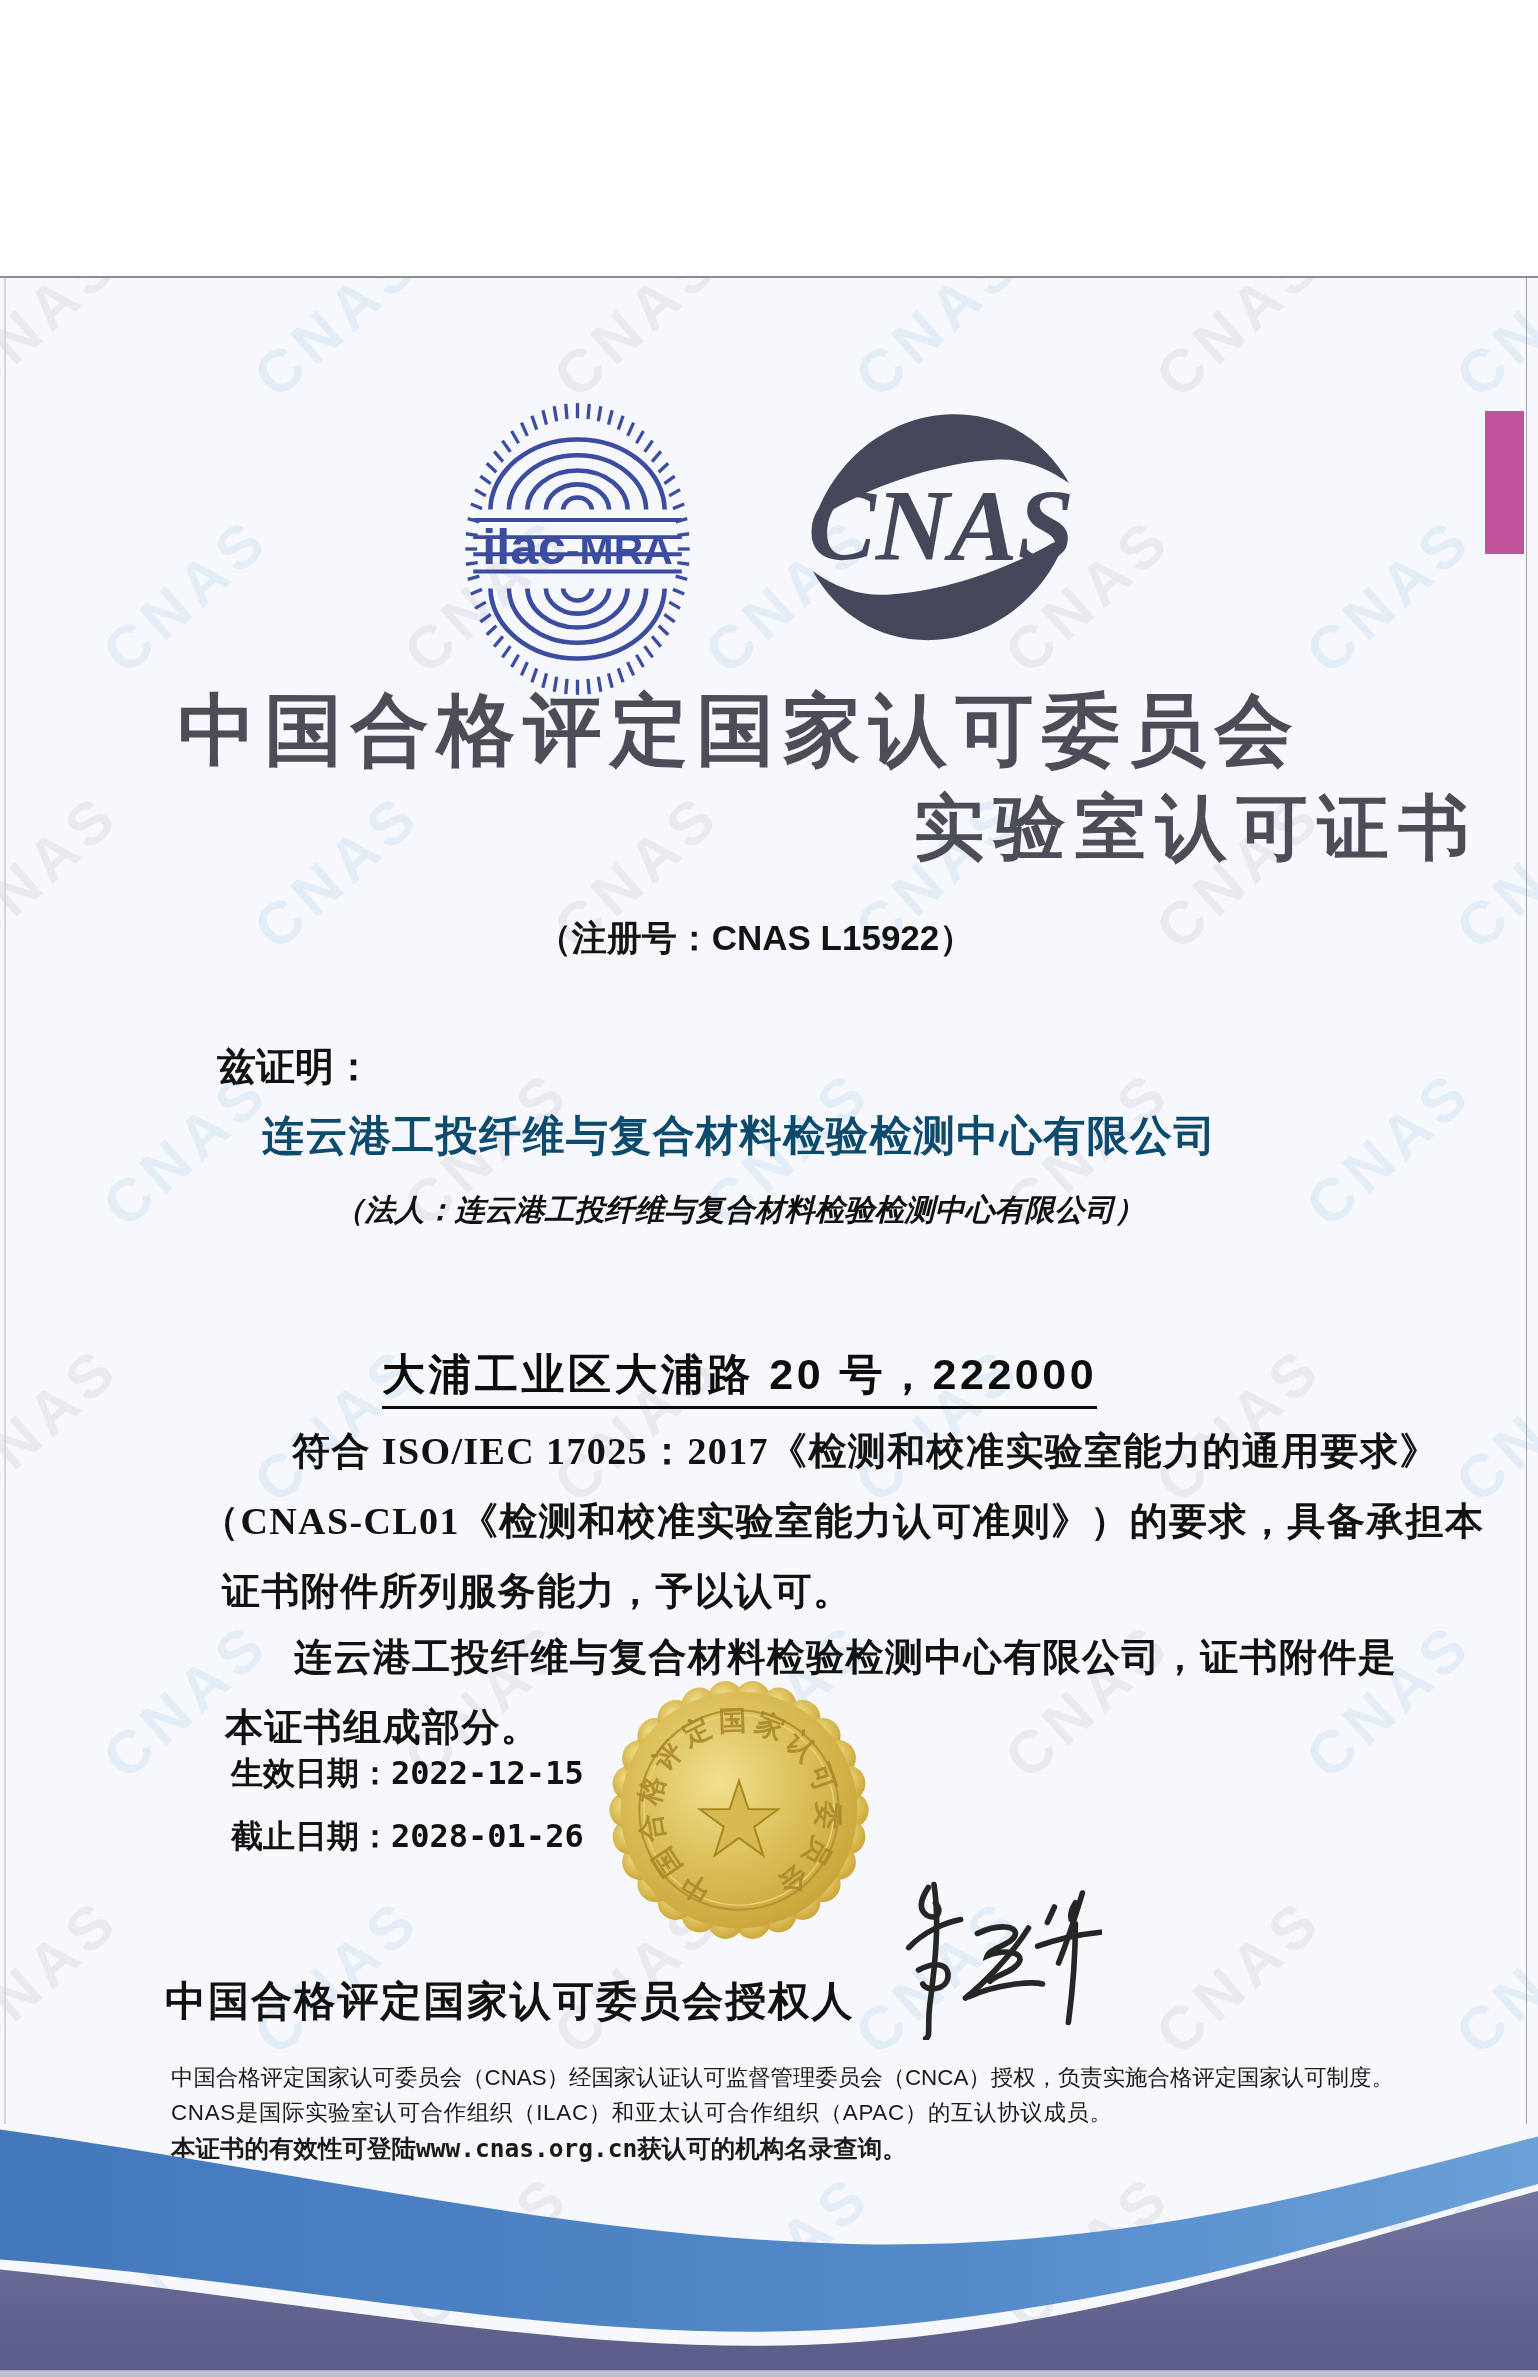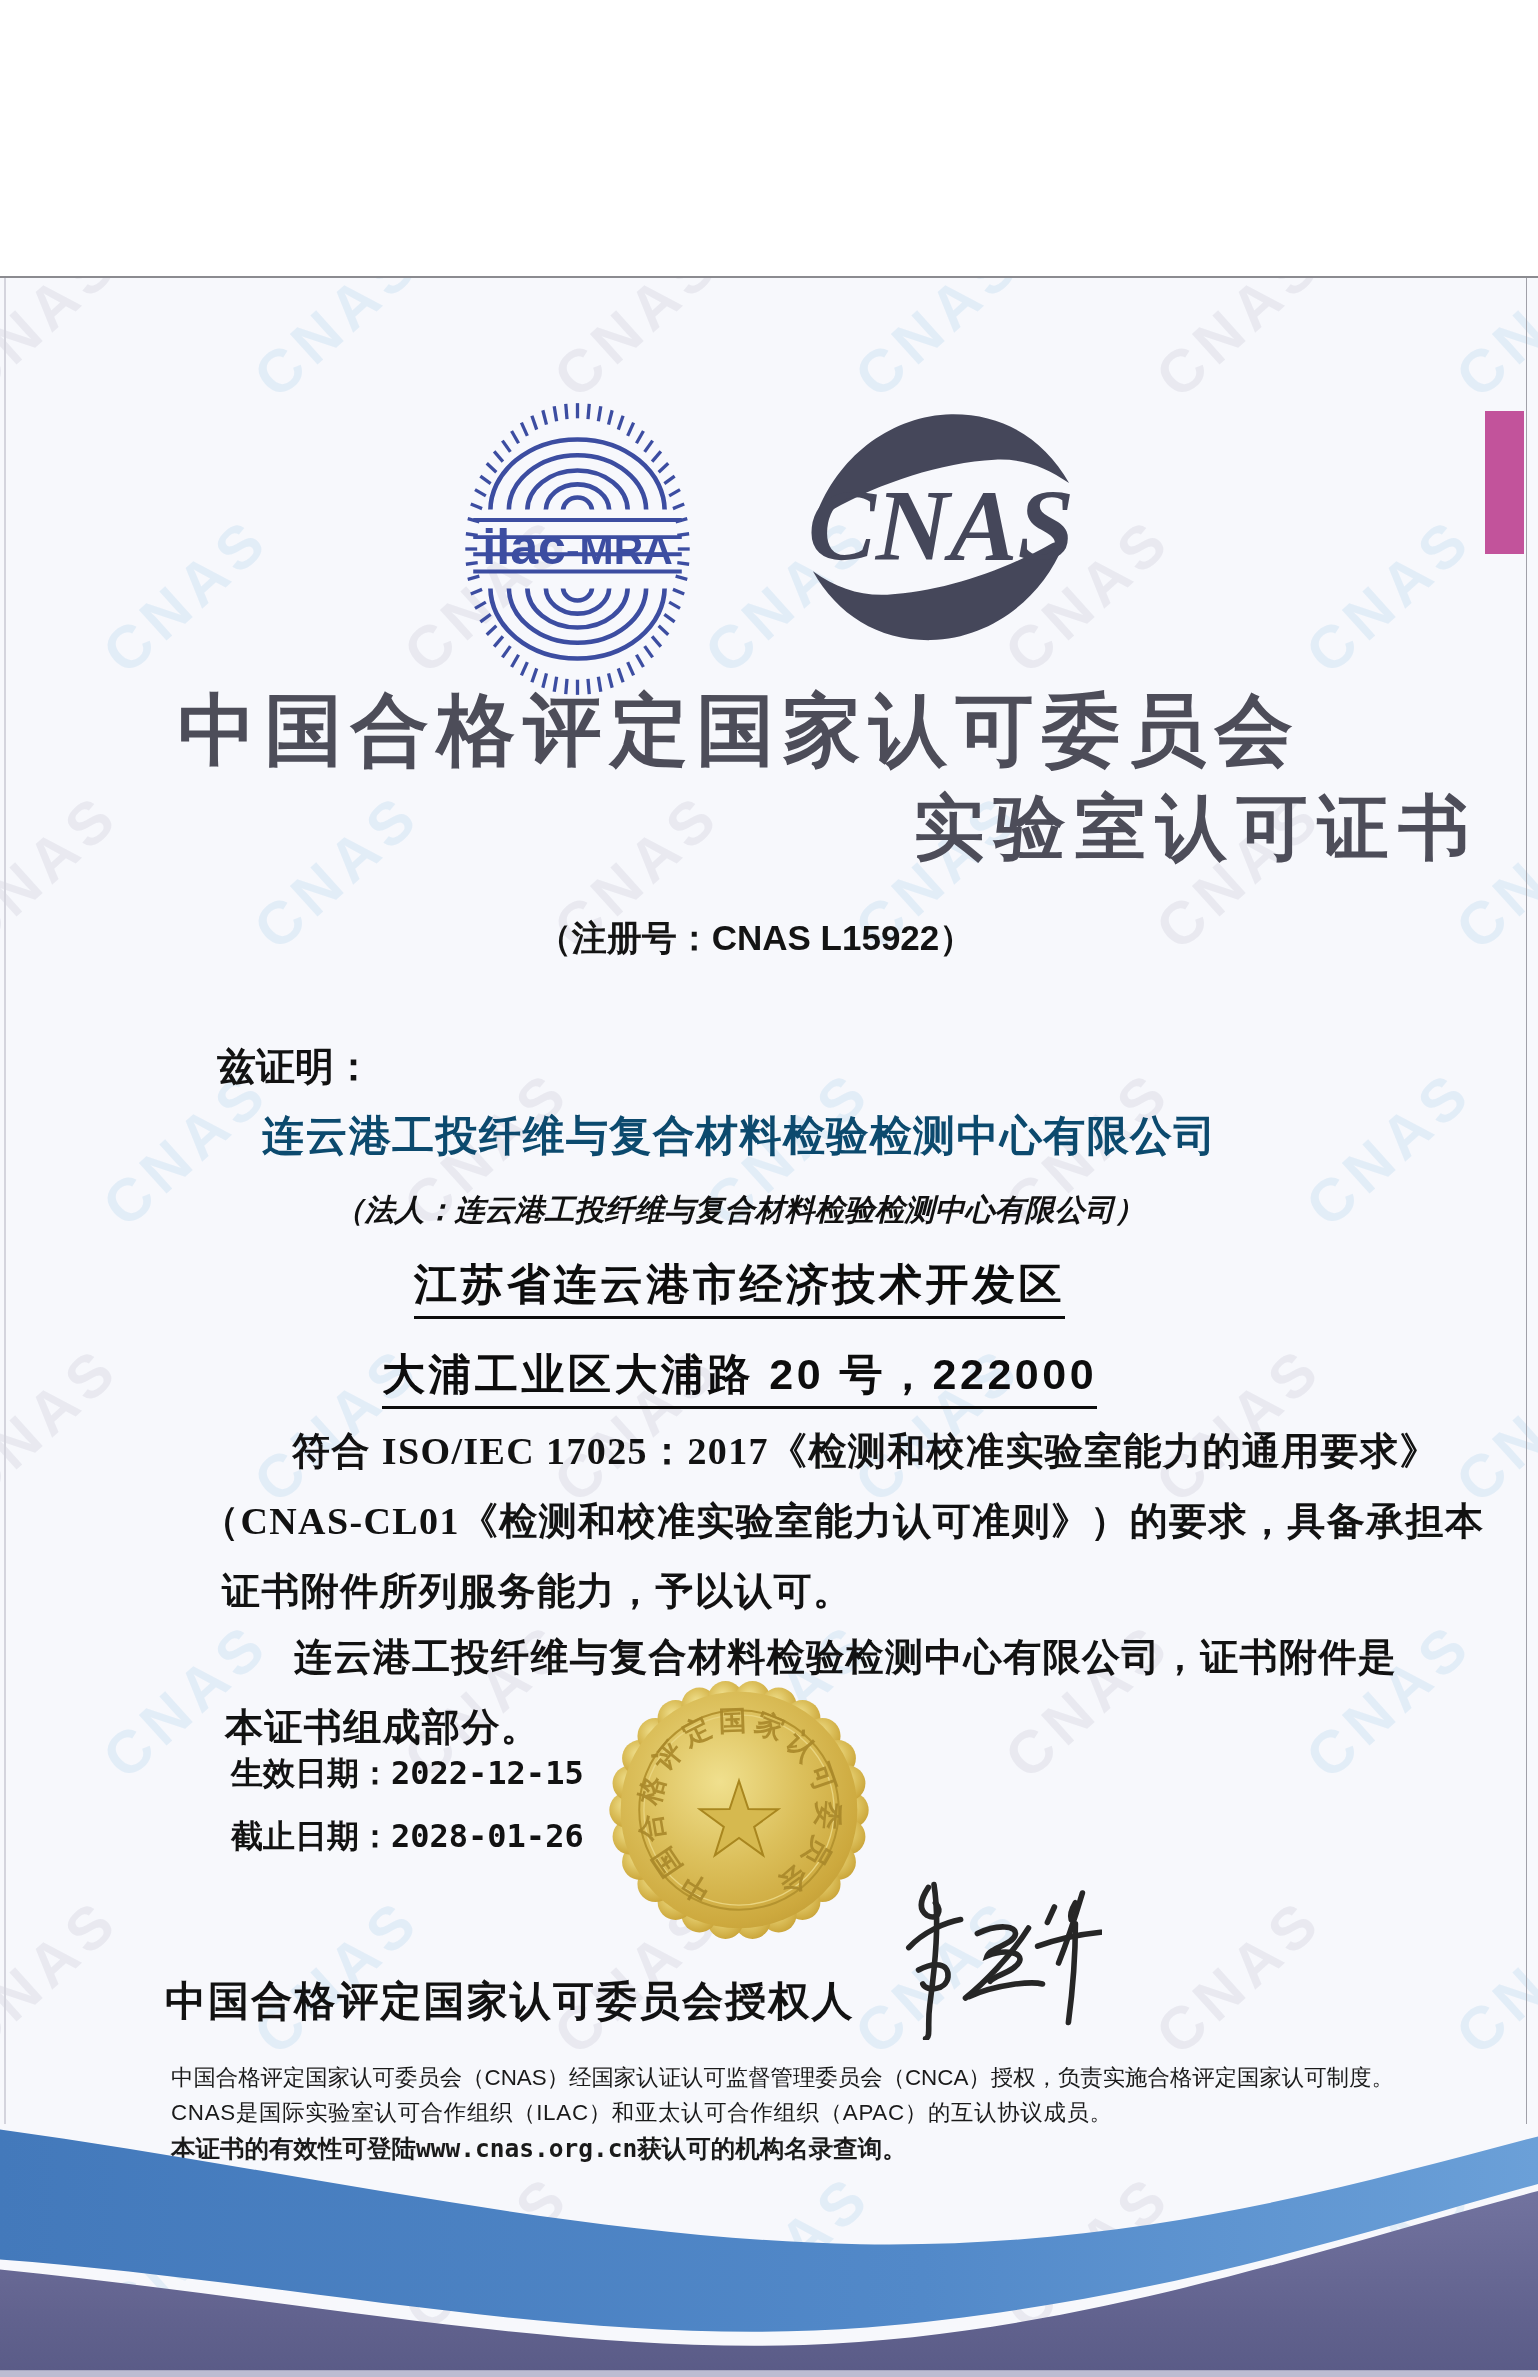--- a/index.html
+++ b/index.html
@@ -211,21 +211,20 @@
       <text x="200" y="223" text-anchor="middle" font-family="Liberation Serif,serif" font-style="italic" font-weight="bold" font-size="148" fill="#45475a">CNAS</text>
     </svg>
 
     <h1 class="centered org-name" style="margin:0;position:absolute;">中国合格评定国家认可委员会</h1>
     <h2 class="centered cert-title" style="margin:0;position:absolute;">实验室认可证书</h2>
     <div class="centered reg-line">（注册号：CNAS L15922）</div>
 
     <div class="txt certify">兹证明：</div>
     <div class="txt centered company">连云港工投纤维与复合材料检验检测中心有限公司</div>
     <div class="txt centered legal">（法人：连云港工投纤维与复合材料检验检测中心有限公司）</div>
-    <div class="txt centered addr addr1"><span>江苏省连云港市经济技术开发区</span></div>
     <div class="txt centered addr addr2"><span>大浦工业区大浦路 20 号，222000</span></div>
     <div class="txt para para1">符合 ISO/IEC 17025：2017《检测和校准实验室能力的通用要求》</div>
     <div class="txt para para2">（CNAS-CL01《检测和校准实验室能力认可准则》）的要求，具备承担本</div>
     <div class="txt para para3">证书附件所列服务能力，予以认可。</div>
     <div class="txt para para4">连云港工投纤维与复合材料检验检测中心有限公司，证书附件是</div>
     <div class="txt para para5">本证书组成部分。</div>
     <div class="txt date-line date-eff"><span>生效日期：</span><span>2022-12-15</span></div>
     <div class="txt date-line date-exp"><span>截止日期：</span><span>2028-01-26</span></div>
     <div class="txt authorizer">中国合格评定国家认可委员会授权人</div>
 

